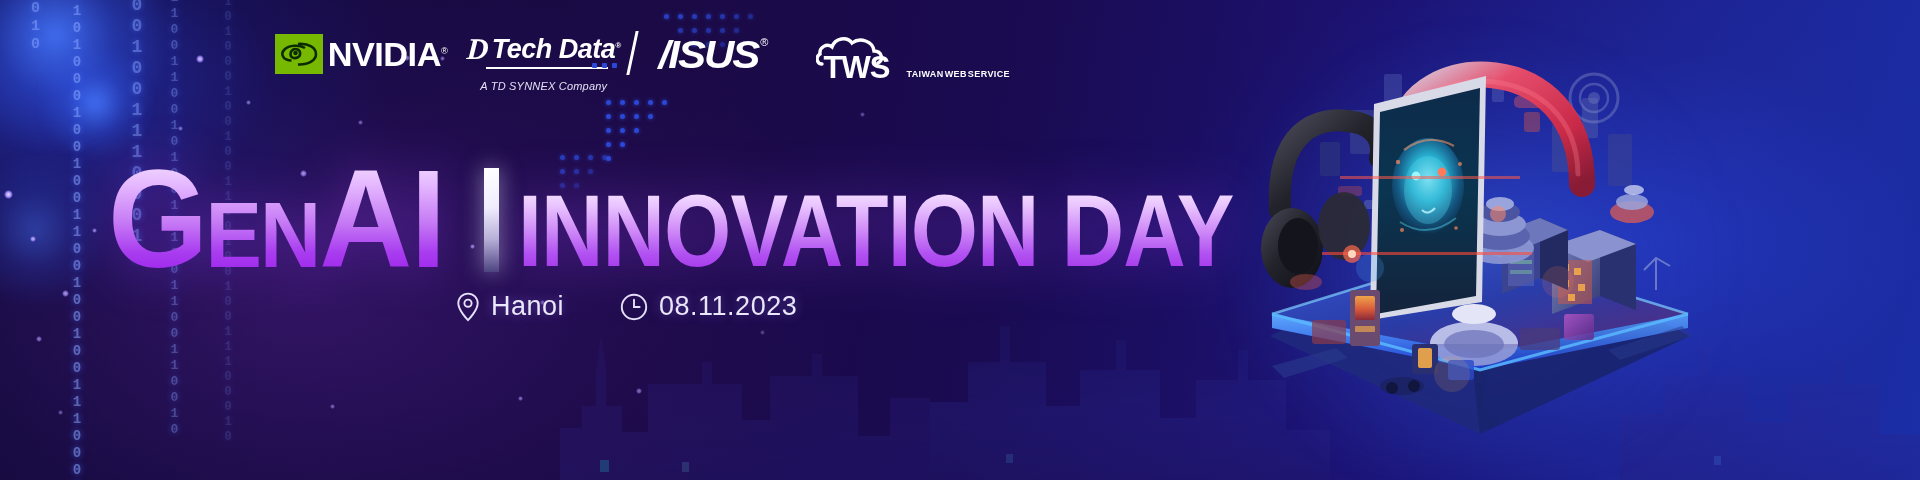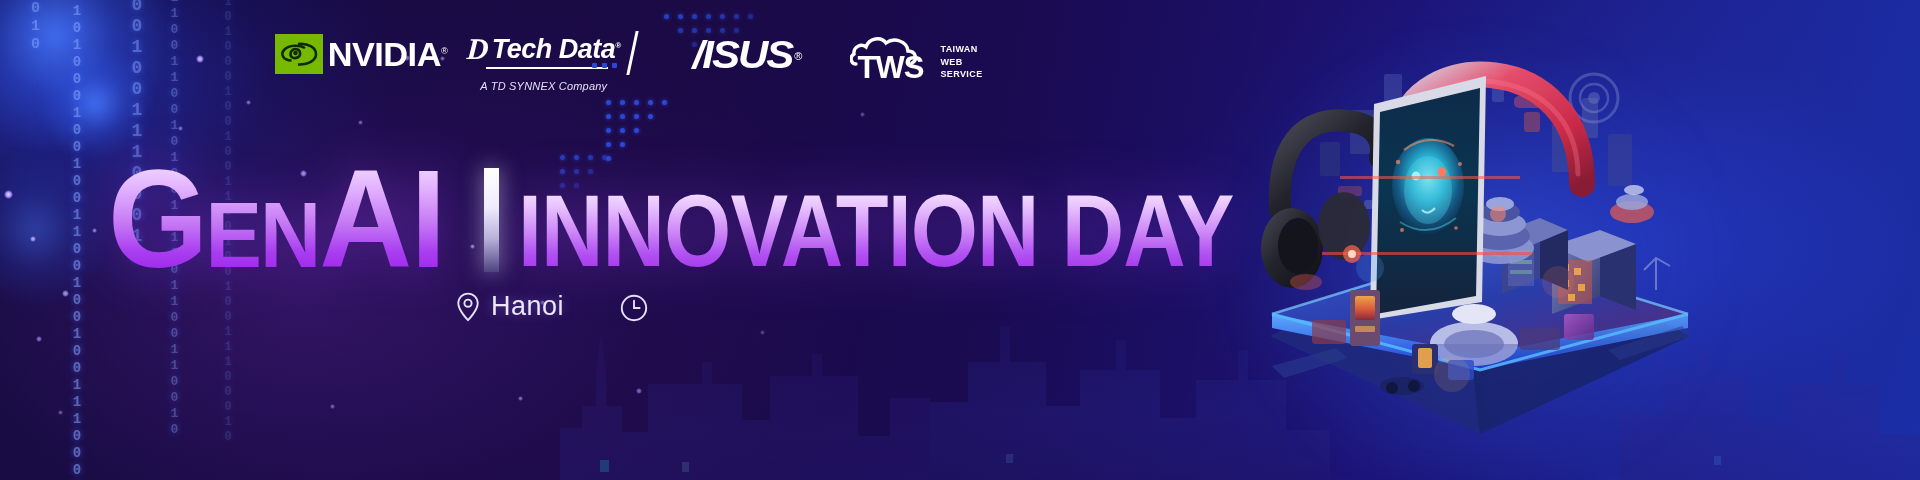--- a/index.html
+++ b/index.html
@@ -95,40 +95,40 @@
   .td-bluedots{ position:absolute; right:4px; bottom:-4px; display:flex; gap:5px; }
   .td-bluedots i{ width:5px; height:5px; background:#2b47d8; border-radius:1px; display:block; }
   .td-under{ width:122px; height:2px; background:#fff; margin-top:3px; margin-left:6px; }
   .td-tag{
     font-family:"Liberation Sans", sans-serif; font-style:italic;
     font-size:11px; color:#e4e0f5; margin-top:11px; letter-spacing:0.2px;
     white-space:nowrap;
   }
 
   
-  .asus{ margin-left:72px; align-items:center; }
+  .asus{ margin-left:38px; align-items:flex-start; }
   .asus-word{
     font-family:"Liberation Sans", sans-serif; font-weight:700; font-style:italic;
     font-size:42px; color:#fff; line-height:1; letter-spacing:-2px;
     transform:scaleY(0.92);
   }
   .asus-reg{ font-size:11px; color:#fff; margin-left:2px; margin-top:2px; font-weight:400; }
 
   
   .tws{ margin-left:46px; align-items:flex-end; gap:8px; }
   .tws-left{ position:relative; width:84px; height:50px; }
   .tws-cloud{ position:absolute; left:2px; top:0; }
   .tws-word{
     position:absolute; left:0; bottom:1px; width:100%;
     font-family:"Liberation Sans", sans-serif; font-weight:700;
     font-size:31px; color:#fff; line-height:1; letter-spacing:-1px;
     text-align:center;
   }
   .tws-tag{
-    display:flex; flex-direction:column; gap:1px; margin-bottom:4px;
+    display:flex; flex-direction:row; gap:1px; margin-bottom:4px;
     font-family:"Liberation Sans", sans-serif; font-weight:700;
     font-size:9px; color:#fff; letter-spacing:0.4px; line-height:1.25;
   }
 
   
   .headline{ position:absolute; left:108px; top:160px; }
 
   .title-row{ display:flex; align-items:flex-end; height:118px; }
 
   .genai{
@@ -371,20 +371,21 @@
           <path d="M12,1.6 C6.6,1.6 2.3,5.9 2.3,11.3 C2.3,18.4 12,28.2 12,28.2 C12,28.2 21.7,18.4 21.7,11.3 C21.7,5.9 17.4,1.6 12,1.6 Z" fill="none" stroke="#e6e2fb" stroke-width="1.9"></path>
           <circle cx="12" cy="11.2" r="3.6" fill="none" stroke="#e6e2fb" stroke-width="1.9"></circle>
         </svg>
         <span>Hanoi</span>
       </div>
       <div class="meta">
         <svg width="28" height="28" viewBox="0 0 28 28" aria-hidden="true">
           <circle cx="14" cy="14" r="12.2" fill="none" stroke="#e6e2fb" stroke-width="1.9"></circle>
           <path d="M14,6.8 L14,14 L19.6,14" fill="none" stroke="#e6e2fb" stroke-width="1.9" stroke-linecap="round"></path>
         </svg>
+        <span>08.11.2023</span>
       </div>
     </div>
   </div>
 
   <div class="illu-glow"></div>
   <div class="illustration">
     <svg width="460" height="452" viewBox="0 0 460 452" aria-hidden="true">
       <defs>
         <linearGradient id="platTop" x1="0" y1="0" x2="1" y2="1">
           <stop offset="0%" stop-color="#3a5ad8"></stop>

